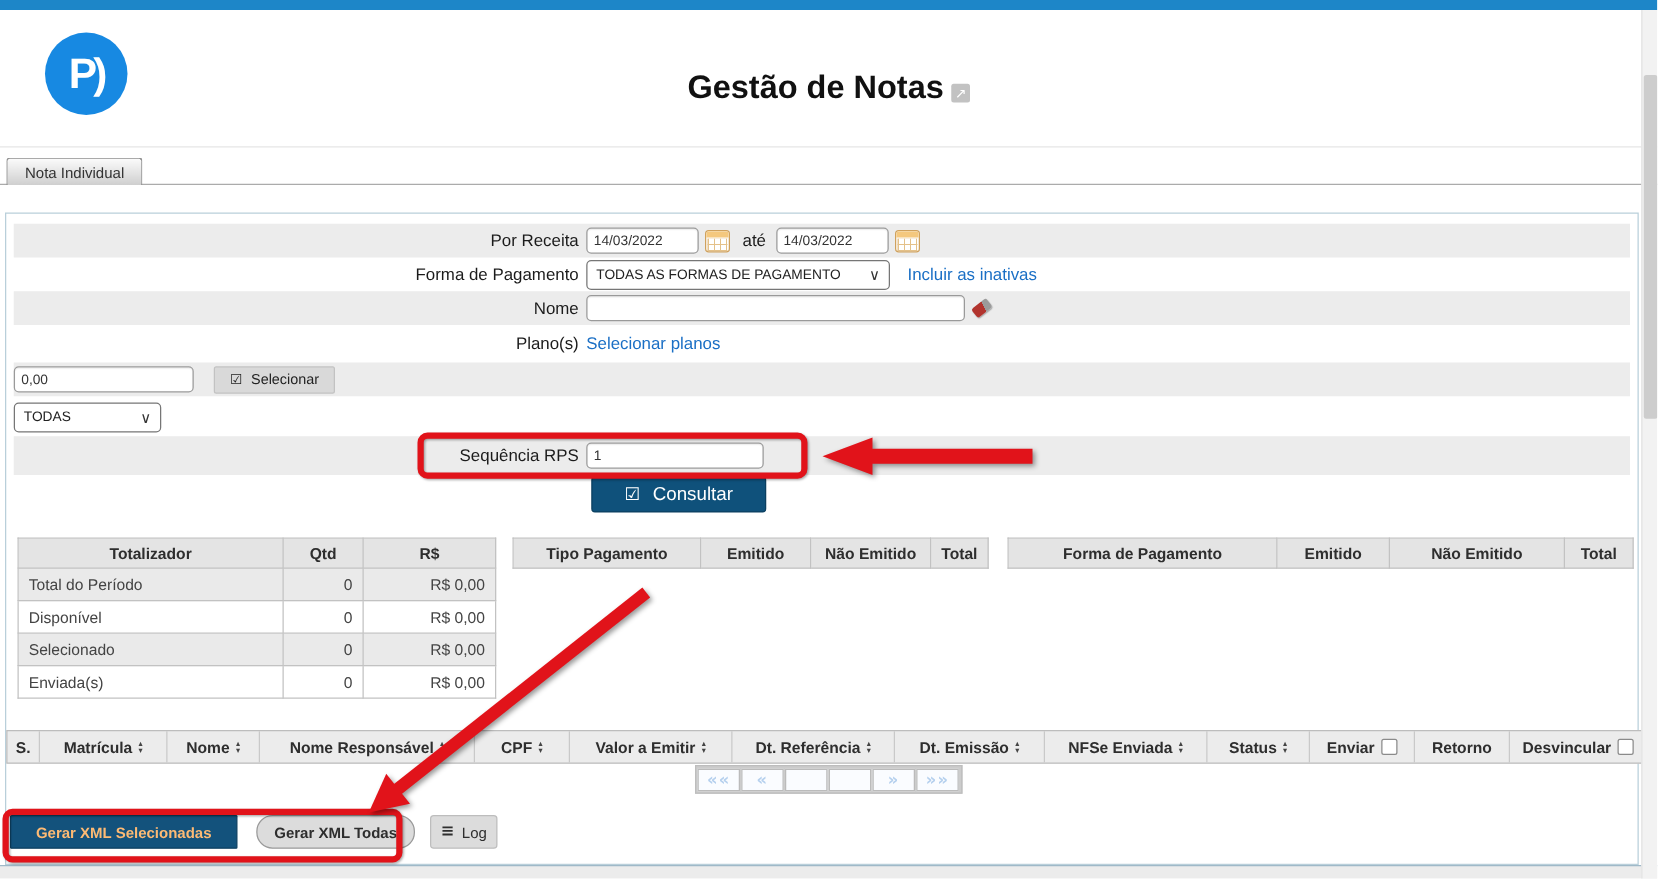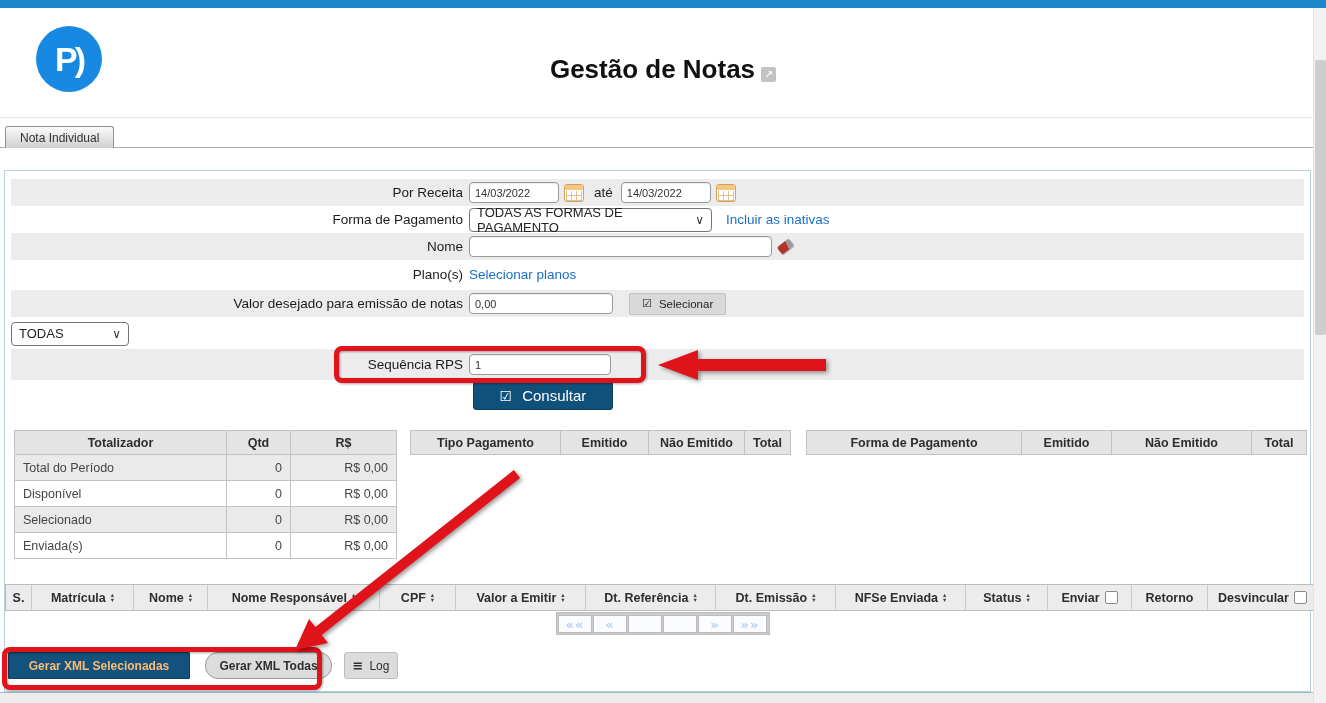--- a/index.html
+++ b/index.html
@@ -42,21 +42,21 @@
               color:#333; font-family:"Liberation Sans",sans-serif; background:#fff; box-shadow:inset 0 1px 1px rgba(0,0,0,.08); }
   .cal-btn { width:20px; height:18px; margin-left:5px; border:1px solid #cfa15c; border-radius:3px; background:#fff;
              position:relative; overflow:hidden; cursor:pointer; }
   .cal-btn::before { content:""; position:absolute; left:0; top:0; right:0; height:5px; background:#f4c87e; }
   .cal-btn::after { content:""; position:absolute; left:1px; right:1px; top:6px; bottom:0;
              background:repeating-linear-gradient(90deg,#e4c189 0 1px,transparent 1px 5px),
                         repeating-linear-gradient(0deg,#e4c189 0 1px,transparent 1px 5px); }
   .ate { font-size:13.5px; color:#1b1b1b; margin:0 8px 0 10px; }
   .select { height:24px; border:1px solid #767676; border-radius:4px; background:#fff; display:flex;
             align-items:center; justify-content:space-between; padding:0 7px; cursor:pointer; }
-  .select .sel-text { font-size:13px; color:#222; }
+  .select .sel-text { font-size:11px; color:#222;text-align:center; }
   .select .chev { font-size:12px; color:#333; margin-left:8px; }
   a.blue-link { font-size:13.5px; color:#1a6fc5; text-decoration:none; cursor:pointer; }
   .eraser-icon { display:inline-block; width:15px; height:9px; margin-left:6px; border-radius:2px;
             background:linear-gradient(100deg,#b2342e 62%,#9b9b9b 62%); transform:rotate(-38deg); box-shadow:0 1px 1px rgba(0,0,0,.3); }
   .btn-gray { height:22px; background:#d9d9d9; border:1px solid #c2c2c2; border-radius:2px; color:#222;
             font-size:11.5px; display:inline-flex; align-items:center; padding:0 12px; gap:7px; cursor:pointer; }
   .btn-gray .glyph { font-size:11px; color:#222; }
 
   .consultar { position:absolute; left:468px; top:210px; width:140px; height:29px; background:#0f517b;
             border:1px solid #0b3f60; border-radius:3px; color:#fff; display:flex; align-items:center;
@@ -167,21 +167,20 @@
     </div>
 
     <div class="frow" style="top:90px;">
       <div class="flabel">Plano(s)</div>
       <div class="ffield">
         <a class="blue-link">Selecionar planos</a>
       </div>
     </div>
 
     <div class="frow striped" style="top:119px;">
-      <div class="flabel">Valor desejado para emissão de notas</div>
       <div class="ffield">
         <input class="txt" style="width: 144px;" value="0,00">
         <button class="btn-gray" style="margin-left:16px;">
           <span class="glyph">☑</span>
           <span>Selecionar</span>
         </button>
       </div>
     </div>
 
     <div class="frow" style="top:149px;">

